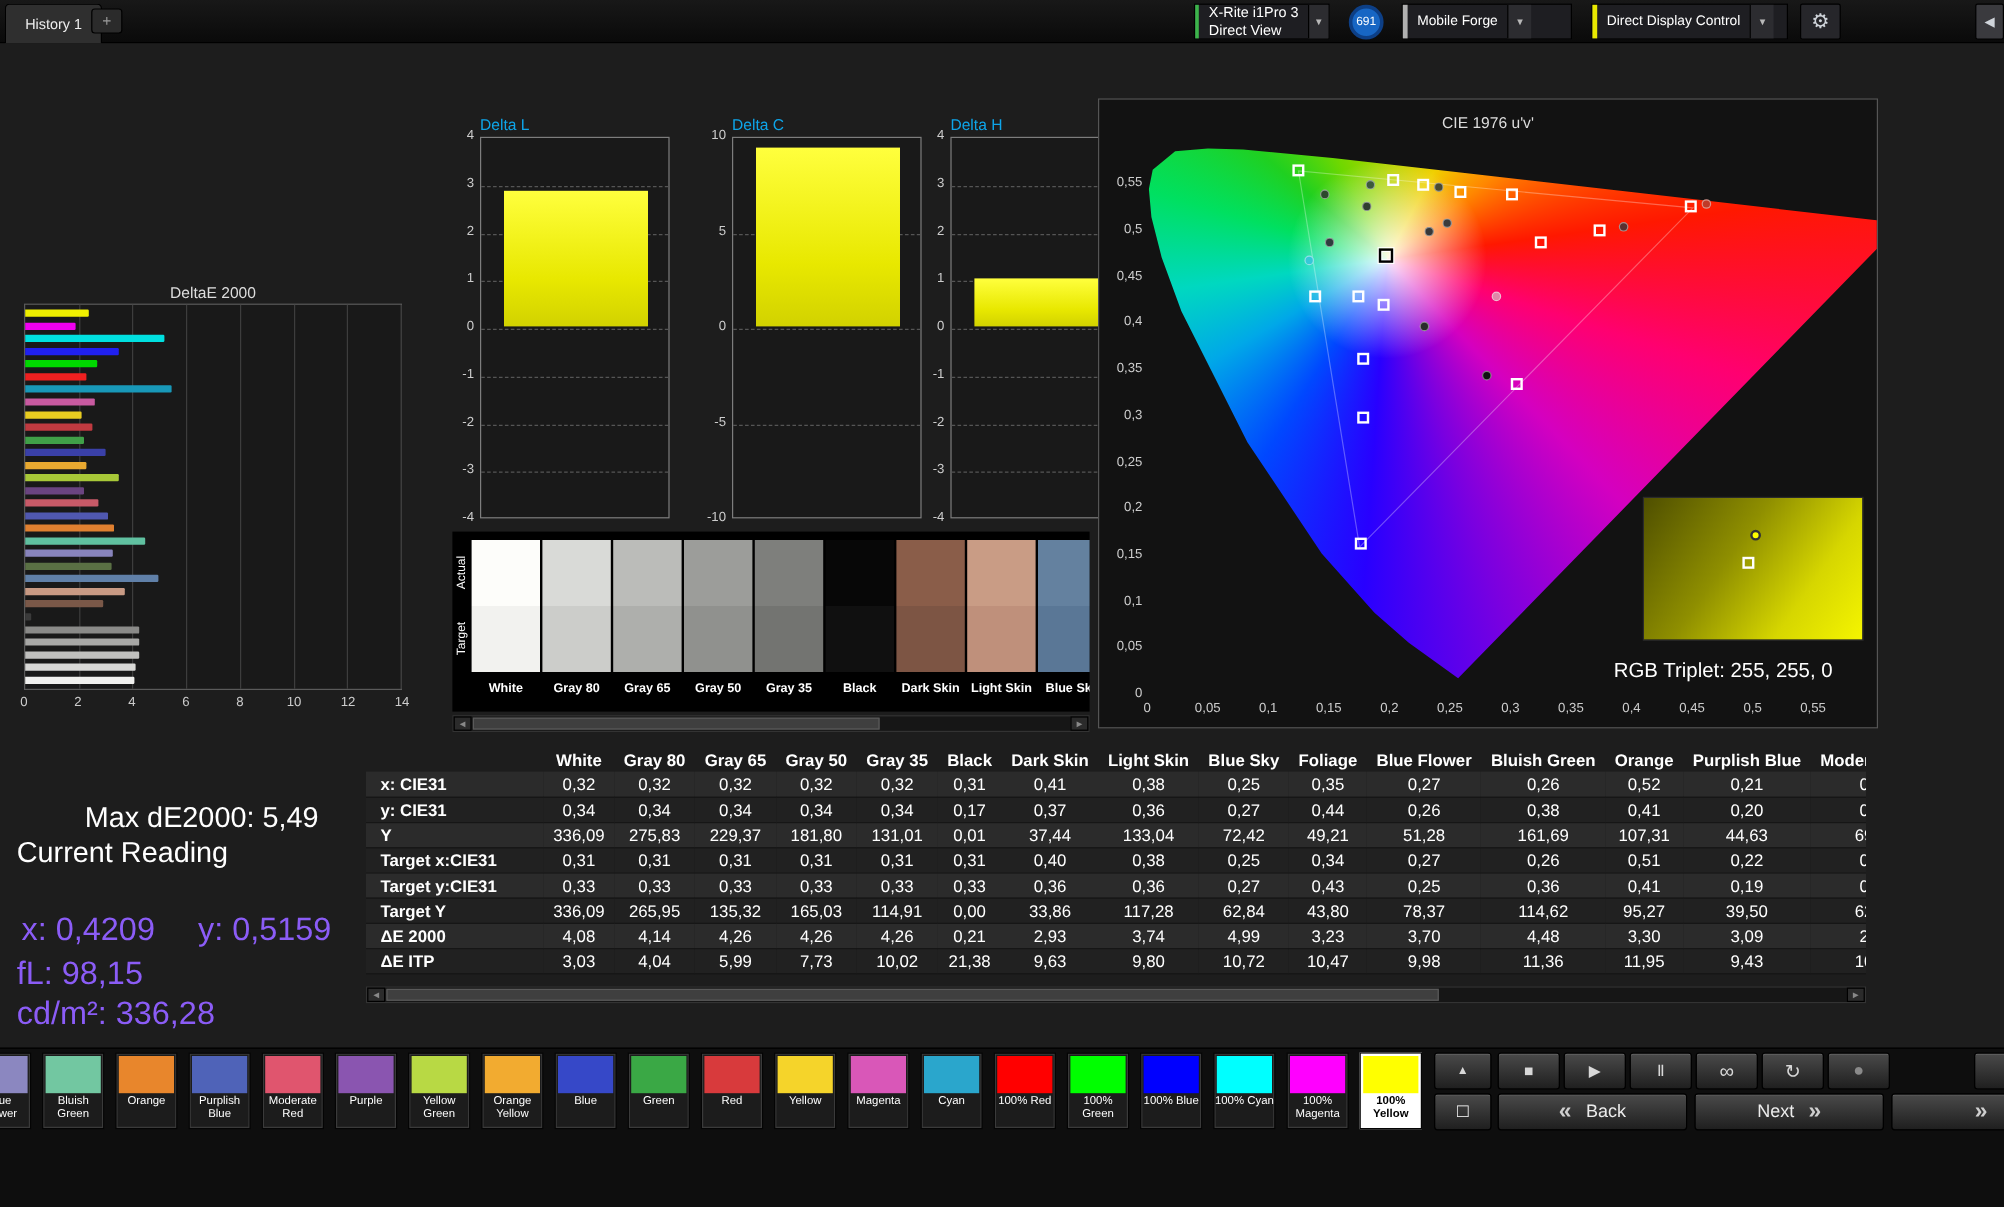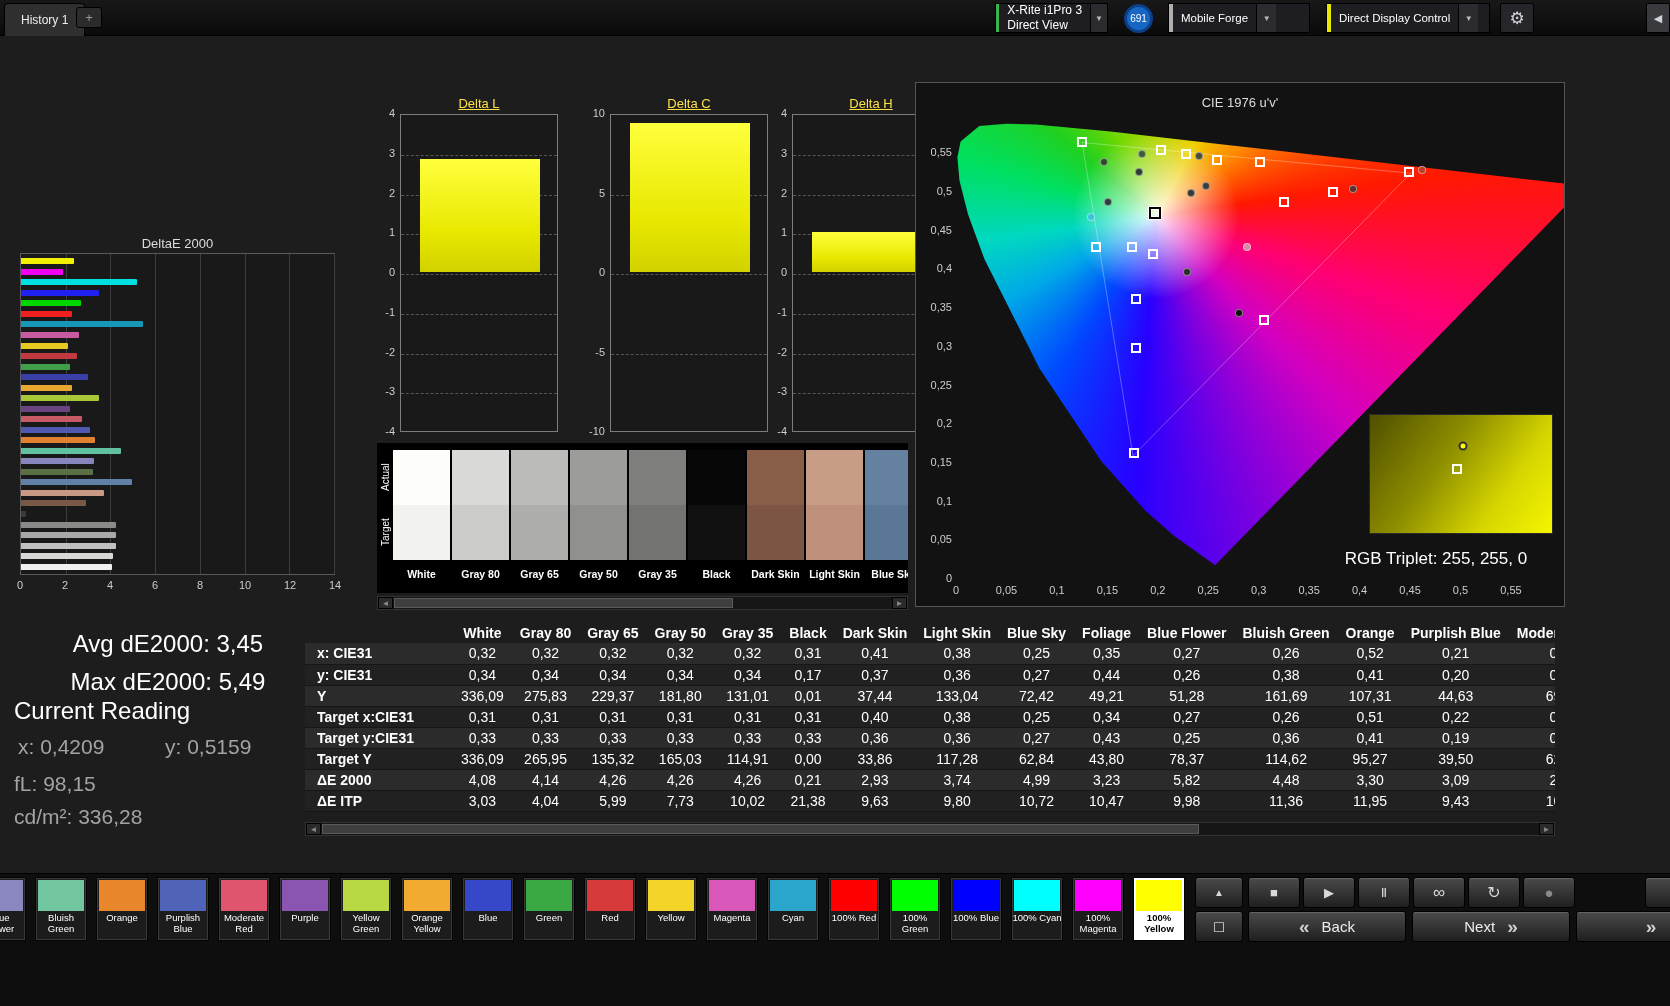--- a/index.html
+++ b/index.html
@@ -37,25 +37,25 @@
   .de-panel { position:absolute; left:20px; top:253px; width:315px; height:322px;
               border:1px solid #5a5a5a; background:#191919; }
   .vgrid { position:absolute; top:0; bottom:0; width:1px; background:#3d3d3d; }
   .de-bars { position:absolute; left:0; top:2px; right:1px; bottom:2px; display:flex;
              flex-direction:column; justify-content:space-around; }
   .de-bar { height:6px; border-radius:0 1px 1px 0; }
   .de-xaxis { position:absolute; left:20px; top:579px; width:315px; height:14px; }
   .de-xtick { position:absolute; transform:translateX(-50%); font-size:11px; color:#ccc; }
   .stat { position:absolute; left:8px; width:320px; text-align:center; font-size:24px; color:#fff; }
   .cr-title { position:absolute; left:14px; top:697px; font-size:24px; color:#fff; }
-  .cr-line { position:absolute; font-size:21px; color:#a3a3a3; }
+  .cr-line { position:absolute; font-size:27px; color:#8b5cf6;margin-top:24px; }
 
   
   .dchart { position:absolute; top:96px; width:196px; height:365px; }
-  .dchart-title { margin-left:30px; width:158px; text-align:center; font-size:13px; color:#fde047; height:17px;text-decoration:underline; }
+  .dchart-title { margin-left:30px; width:158px; text-align:left; font-size:13px; color:#0ea5e9; height:17px; }
   .dchart-plot { position:absolute; left:30px; top:18px; width:158px; height:318px;
                  border:1px solid #7d7d7d; background:#191919; }
   .dchart-grid { position:absolute; left:0; right:0; border-top:1px dashed #555; }
   .dchart-ylab { position:absolute; left:0; width:25px; text-align:right; font-size:11px; color:#ccc; }
   .dchart-bar { position:absolute; left:19px; width:120px;
                 background:linear-gradient(180deg,#ffff3d,#e8e800 65%,#d2d200); }
 
   
   .strip { position:absolute; left:377px; top:443px; width:531px; height:150px; background:#000;
            display:flex; align-items:flex-start; padding-top:7px; overflow:hidden; }
@@ -223,21 +223,20 @@
       <span class="de-xtick" style="left: 0%;">0</span>
       <span class="de-xtick" style="left: 14.2857%;">2</span>
       <span class="de-xtick" style="left: 28.5714%;">4</span>
       <span class="de-xtick" style="left: 42.8571%;">6</span>
       <span class="de-xtick" style="left: 57.1429%;">8</span>
       <span class="de-xtick" style="left: 71.4286%;">10</span>
       <span class="de-xtick" style="left: 85.7143%;">12</span>
       <span class="de-xtick" style="left: 100%;">14</span>
     </div>
 
-  <div class="stat" style="top:630px">Avg dE2000: 3,45</div>
   <div class="stat" style="top:668px">Max dE2000: 5,49</div>
 
   <div class="cr-title">Current Reading</div>
   <div class="cr-line" style="left:18px;top:735px">x: 0,4209</div>
   <div class="cr-line" style="left:165px;top:735px">y: 0,5159</div>
   <div class="cr-line" style="left:14px;top:772px">fL: 98,15</div>
   <div class="cr-line" style="left:14px;top:805px">cd/m²: 336,28</div>
 
   <div>
       <div class="dchart" style="left: 370px;">
@@ -563,21 +562,21 @@
             <td>4,08</td>
             <td>4,14</td>
             <td>4,26</td>
             <td>4,26</td>
             <td>4,26</td>
             <td>0,21</td>
             <td>2,93</td>
             <td>3,74</td>
             <td>4,99</td>
             <td>3,23</td>
-            <td>5,82</td>
+            <td>3,70</td>
             <td>4,48</td>
             <td>3,30</td>
             <td>3,09</td>
             <td>2,75</td>
           </tr>
           <tr>
             <td class="rl">ΔE ITP</td>
             <td>3,03</td>
             <td>4,04</td>
             <td>5,99</td>

